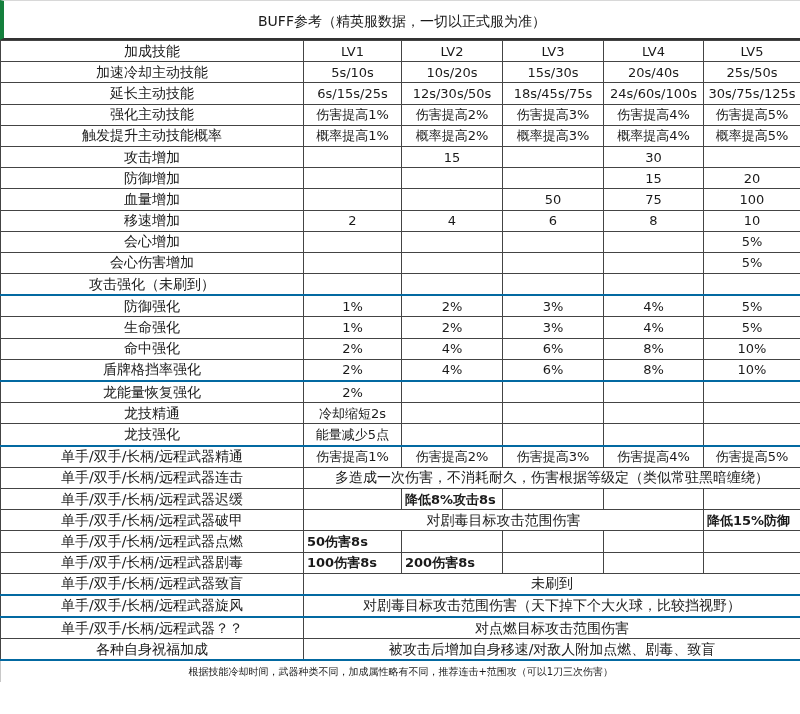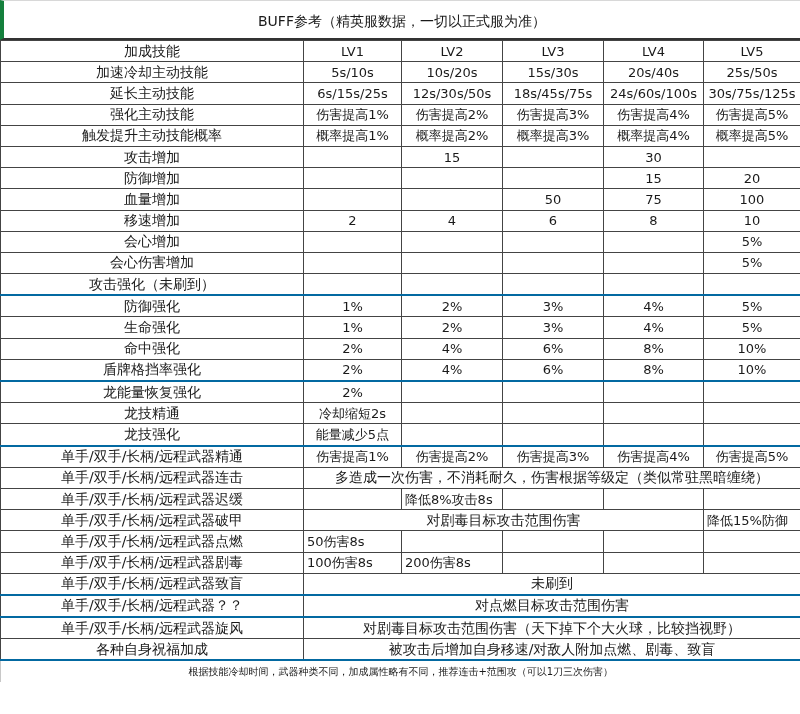--- a/index.html
+++ b/index.html
@@ -9,21 +9,21 @@
     height: 40px; line-height: 40px; text-align: center; font-size: 14px;
     border-left: 4px solid #15803d; border-top: 1px solid #d8d8d8; box-sizing: border-box;
     border-bottom: 2px solid #333;
   }
   table { border-collapse: collapse; width: 800px; table-layout: fixed; }
   td {
     border: 1px solid #444; height: 20.2px; padding: 0; text-align: center;
     font-size: 13px; line-height: 19px; white-space: nowrap; overflow: hidden;
   }
   td.label { font-size: 14px; }
-  td.left { text-align: left; padding-left: 3px; }
+  td.left { text-align: left; padding-left: 3px; font-weight: bold; }
   tr.thick-top td { border-top: 2px solid #0369a1; margin-left: 46px; }
   tr.footer td { border-left: 1px solid #c8c8c8; border-right: none; border-bottom: none; font-size: 10px; text-align: center; }
   col.c0 { width: 303px; } col.c1 { width: 98px; } col.c2 { width: 101px; }
   col.c3 { width: 101px; } col.c4 { width: 100px; } col.c5 { width: 97px; }
 </style>
 </head>
 <body>
 
 <div class="sheet">
   <div class="title">BUFF参考（精英服数据，一切以正式服为准）</div>
@@ -228,26 +228,26 @@
           <td class="left">200伤害8s</td>
           <td></td>
           <td></td>
           <td></td>
         </tr>
         <tr>
           <td class="label">单手/双手/长柄/远程武器致盲</td>
           <td colspan="5" class="label">未刷到</td>
         </tr>
         <tr class="thick-top">
+          <td class="label">单手/双手/长柄/远程武器旋风</td>
+          <td colspan="5" class="label">对剧毒目标攻击范围伤害（天下掉下个大火球，比较挡视野）</td>
+        </tr>
+        <tr class="thick-top">
           <td class="label">单手/双手/长柄/远程武器？？</td>
           <td colspan="5" class="label">对点燃目标攻击范围伤害</td>
-        </tr>
-        <tr class="thick-top">
-          <td class="label">单手/双手/长柄/远程武器旋风</td>
-          <td colspan="5" class="label">对剧毒目标攻击范围伤害（天下掉下个大火球，比较挡视野）</td>
         </tr>
         <tr>
           <td class="label">各种自身祝福加成</td>
           <td colspan="5" class="label">被攻击后增加自身移速/对敌人附加点燃、剧毒、致盲</td>
         </tr>
         <tr class="footer thick-top">
           <td colspan="6">根据技能冷却时间，武器种类不同，加成属性略有不同，推荐连击+范围攻（可以1刀三次伤害）</td>
         </tr>
       </tbody>
   </table>

